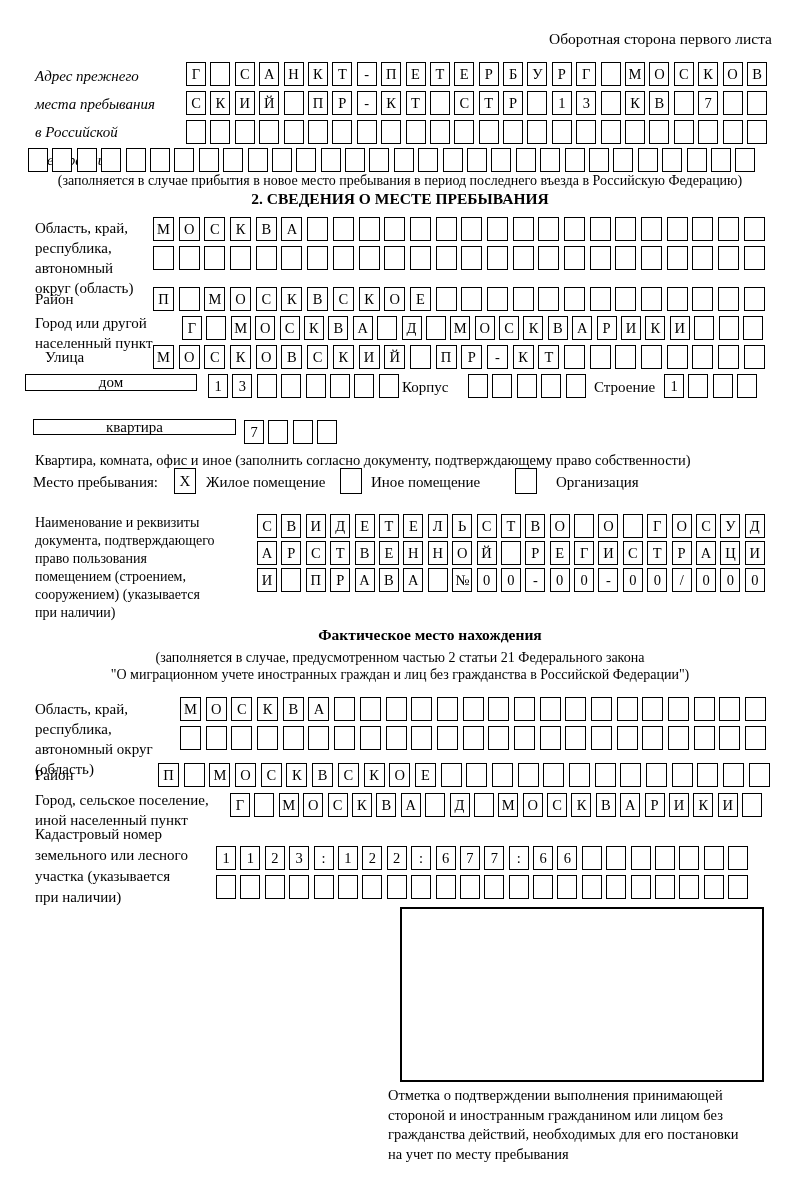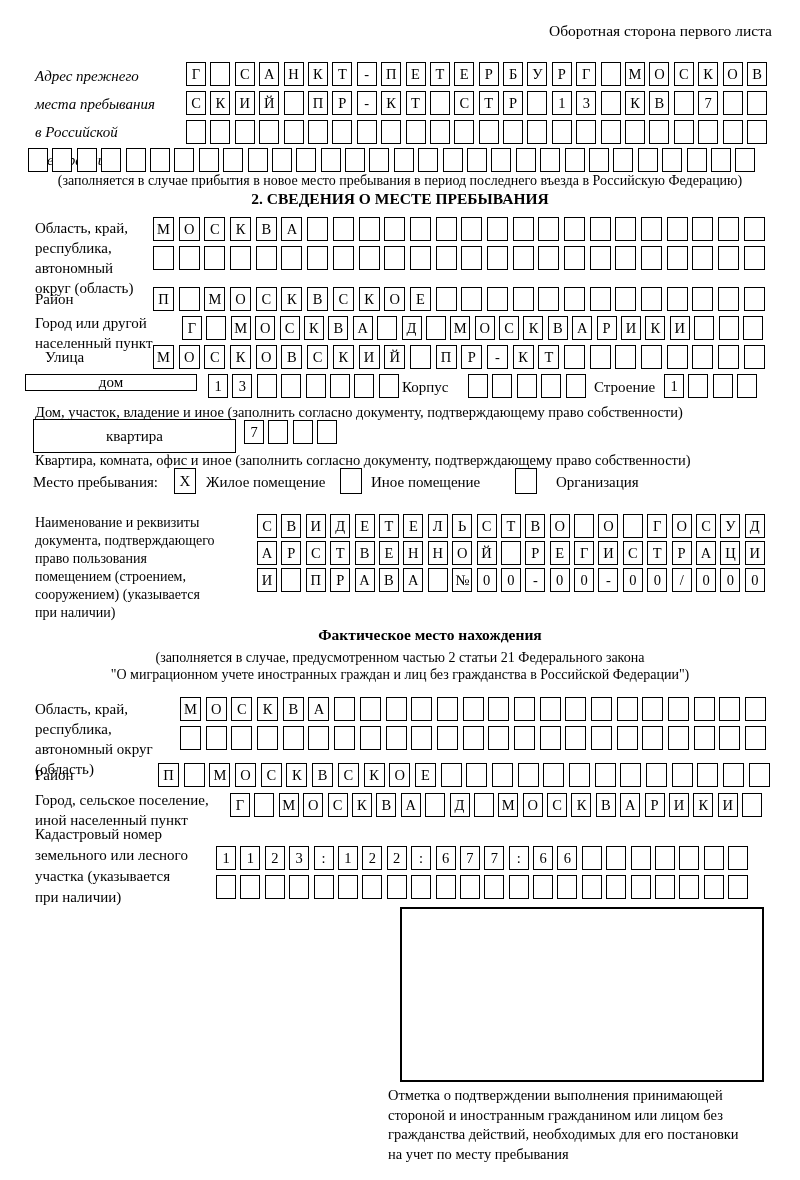--- a/index.html
+++ b/index.html
@@ -16,21 +16,21 @@
   .cell{box-sizing:border-box;flex:none;width:21px;height:24px;border:1.7px solid #000;
         display:flex;align-items:center;justify-content:center;
         font-size:14.5px;line-height:1;background:#fff;}
   .narrow .cell{width:20px;}
   .bigbox{position:absolute;box-sizing:border-box;border:1.7px solid #000;height:17px;
         display:flex;align-items:center;justify-content:center;font-size:15px;}
   .checkbox{position:absolute;box-sizing:border-box;width:22px;height:26px;border:1.7px solid #000;
         display:flex;align-items:center;justify-content:center;font-size:15px;}
   .stampbox{position:absolute;box-sizing:border-box;border:2px solid #000;background:#fff;}
   .caption{position:absolute;font-size:14.5px;line-height:19.5px;text-align:left;white-space:pre-line;}
-  .hnote{position:absolute;font-size:15.5px;}
+  .hnote{position:absolute;font-size:15.5px;margin-top:8px;}
 </style>
 </head>
 <body>
 
 <div class="page">
 
   <div class="hnote" style="top:22px;right:28px;">Оборотная сторона первого листа</div>
 
   <div class="lbl lh28" style="left:35px;top:62px;font-style:italic;">Адрес прежнего
 места пребывания
@@ -313,23 +313,22 @@
       <div class="cell"></div>
       <div class="cell"></div>
     </div>
   <div class="lbl" style="left:594px;top:377px;">Строение</div>
   <div class="cellrow narrow" style="left:664px;top:374px;">
       <div class="cell">1</div>
       <div class="cell"></div>
       <div class="cell"></div>
       <div class="cell"></div>
     </div>
-  <div class="note" style="left:35px;top:404px;font-size:14.5px;">Дом, участок, владение и иное (заполнить согласно документу, подтверждающему право собственности)</div>
-
-  <div class="bigbox" style="left:33px;top:419px;width:203px;height:34px;">
+
+  <div class="bigbox" style="left:33px;top:419px;width:203px;height:16px;">
     <span>квартира</span>
   </div>
   <div class="cellrow narrow" style="left:244px;top:420px;">
       <div class="cell">7</div>
       <div class="cell"></div>
       <div class="cell"></div>
       <div class="cell"></div>
     </div>
   <div class="note" style="left:35px;top:452px;font-size:14.5px;">Квартира, комната, офис и иное (заполнить согласно документу, подтверждающему право собственности)</div>
 

